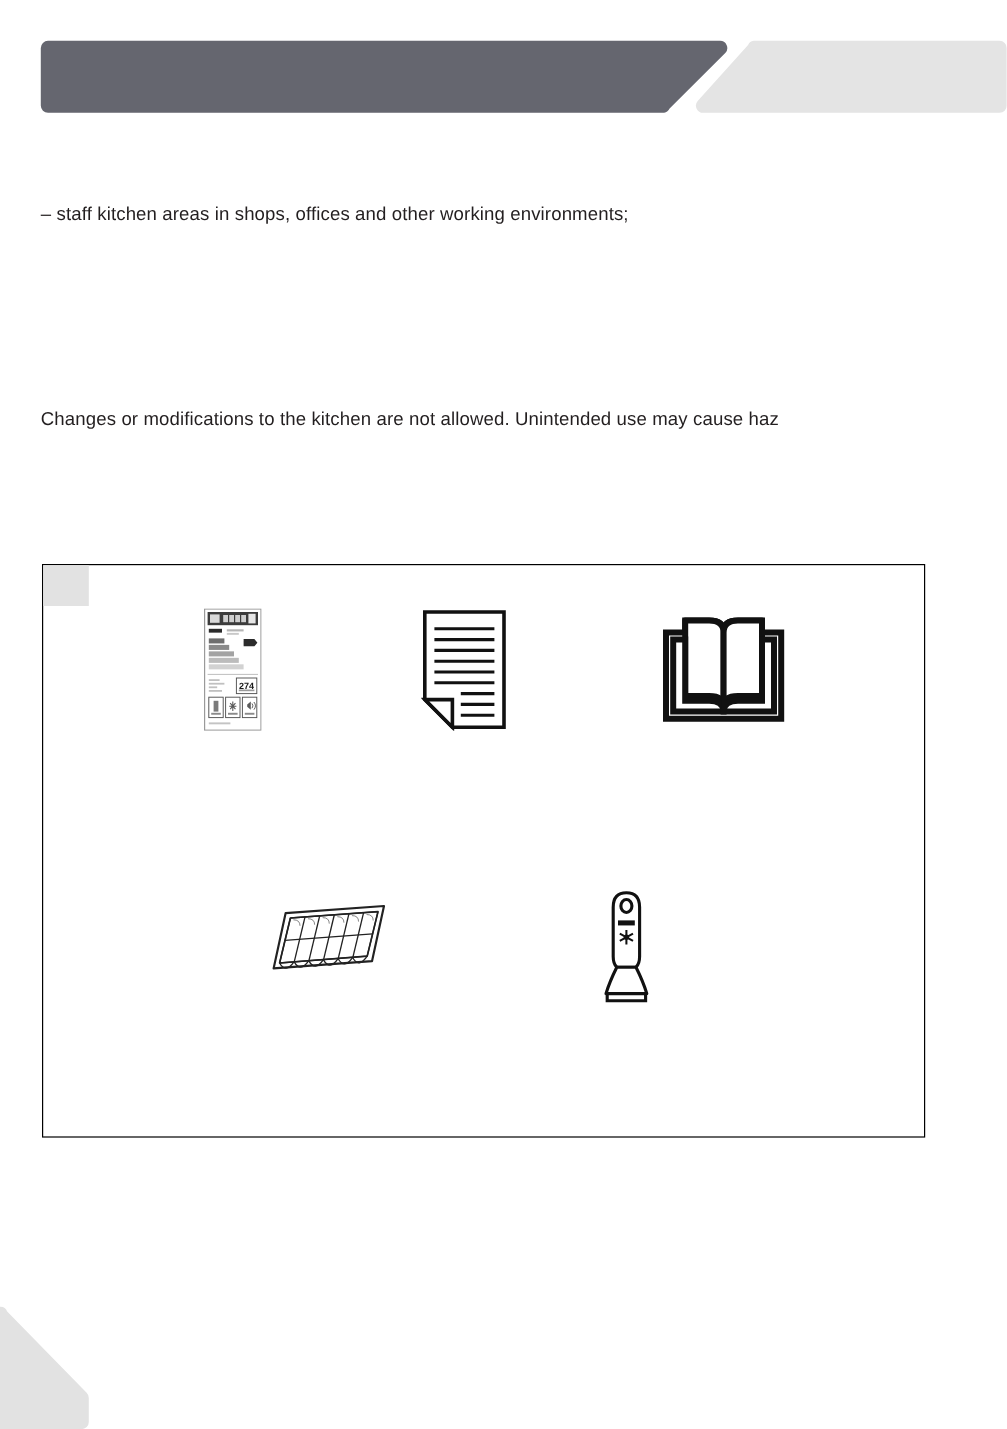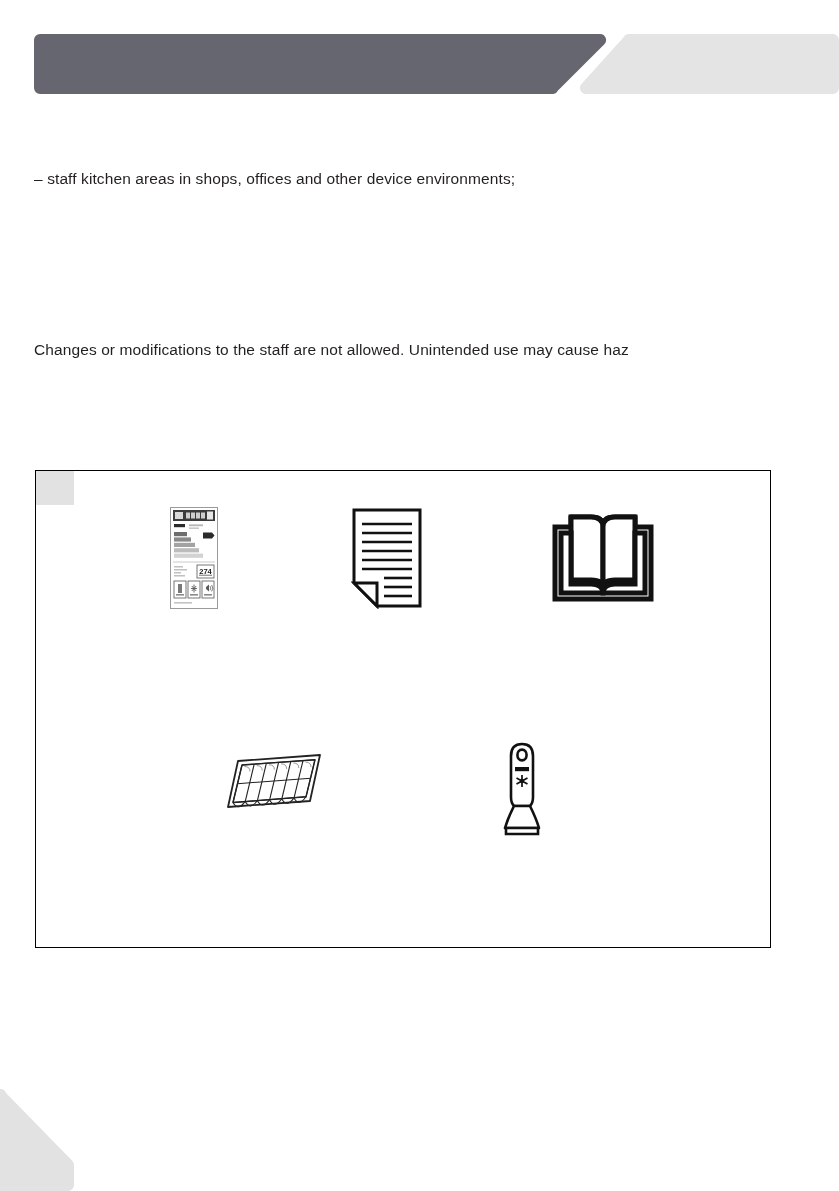--- a/index.html
+++ b/index.html
@@ -91,23 +91,23 @@
         <path d="M34,34 H602 L552,94 H34 Z"></path>
       </clipPath>
     </defs>
 
     <path d="M40,34 H600 a6,6 0 0 1 4.6,9.9 L558,90.5 a6,6 0 0 1 -4.6,3.5 H40 a6,6 0 0 1 -6,-6 V40 a6,6 0 0 1 6,-6 Z" fill="#65666f"></path>
 
     <path d="M628,34 H833 a6,6 0 0 1 6,6 V88 a6,6 0 0 1 -6,6 H586 a6,6 0 0 1 -4.6,-9.9 L623.4,37.5 a6,6 0 0 1 4.6,-3.5 Z" fill="#e4e4e4"></path>
   </svg>
 </div>
 
-<div class="body-text" id="line-staff-kitchen">– staff kitchen areas in shops, offices and other device environments;</div>
-
-<div class="body-text" id="line-changes">Changes or modifications to the staff are not allowed. Unintended use may cause haz</div>
+<div class="body-text" id="line-staff-kitchen">– staff kitchen areas in shops, offices and other working environments;</div>
+
+<div class="body-text" id="line-changes">Changes or modifications to the kitchen are not allowed. Unintended use may cause haz</div>
 
 <div class="accessories-box">
 
   <div class="box-corner-tab"></div>
 
   <div class="acc-item" id="acc-energy-label">
     <svg width="48" height="102" viewBox="0 0 48 102" xmlns="http://www.w3.org/2000/svg">
       <rect x="0.5" y="0.5" width="47" height="101" fill="#ffffff" stroke="#9a9a9a" stroke-width="1"></rect>
 
       <rect x="3" y="3" width="42" height="11" fill="#3c3c3c"></rect>

